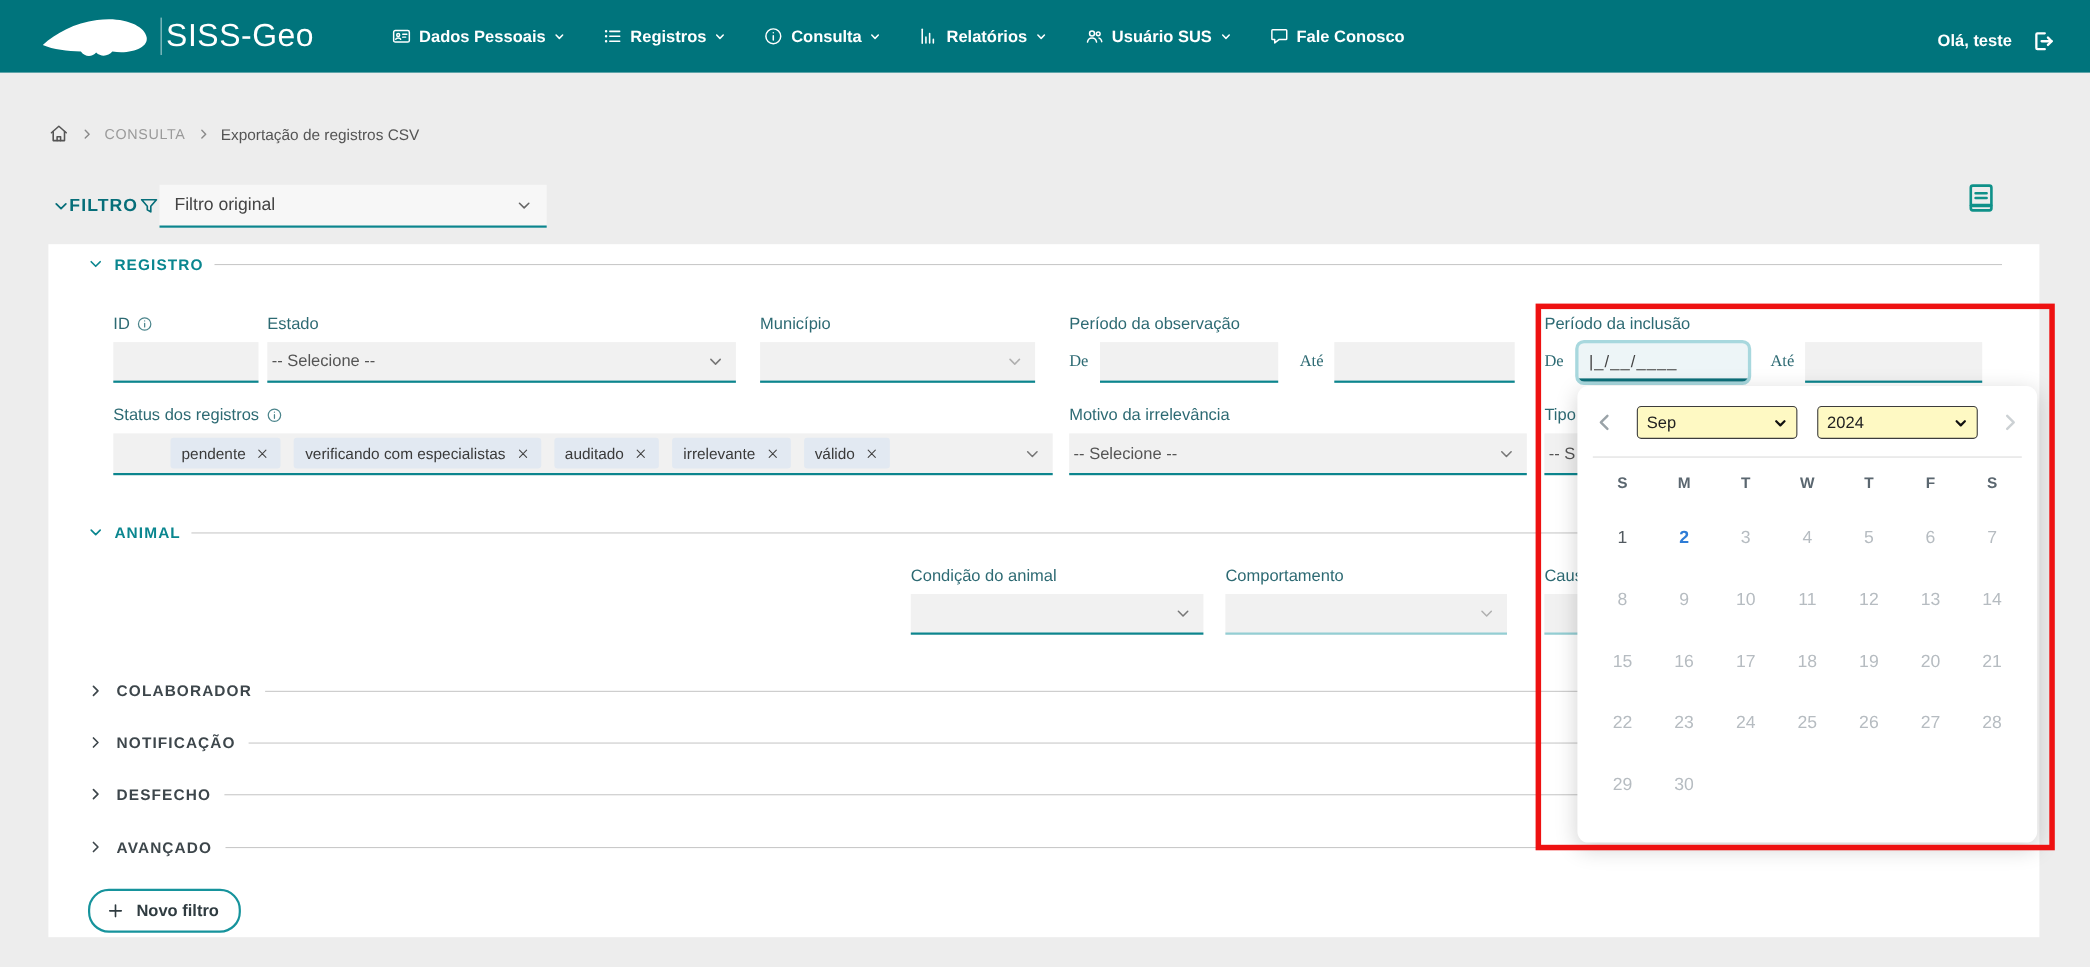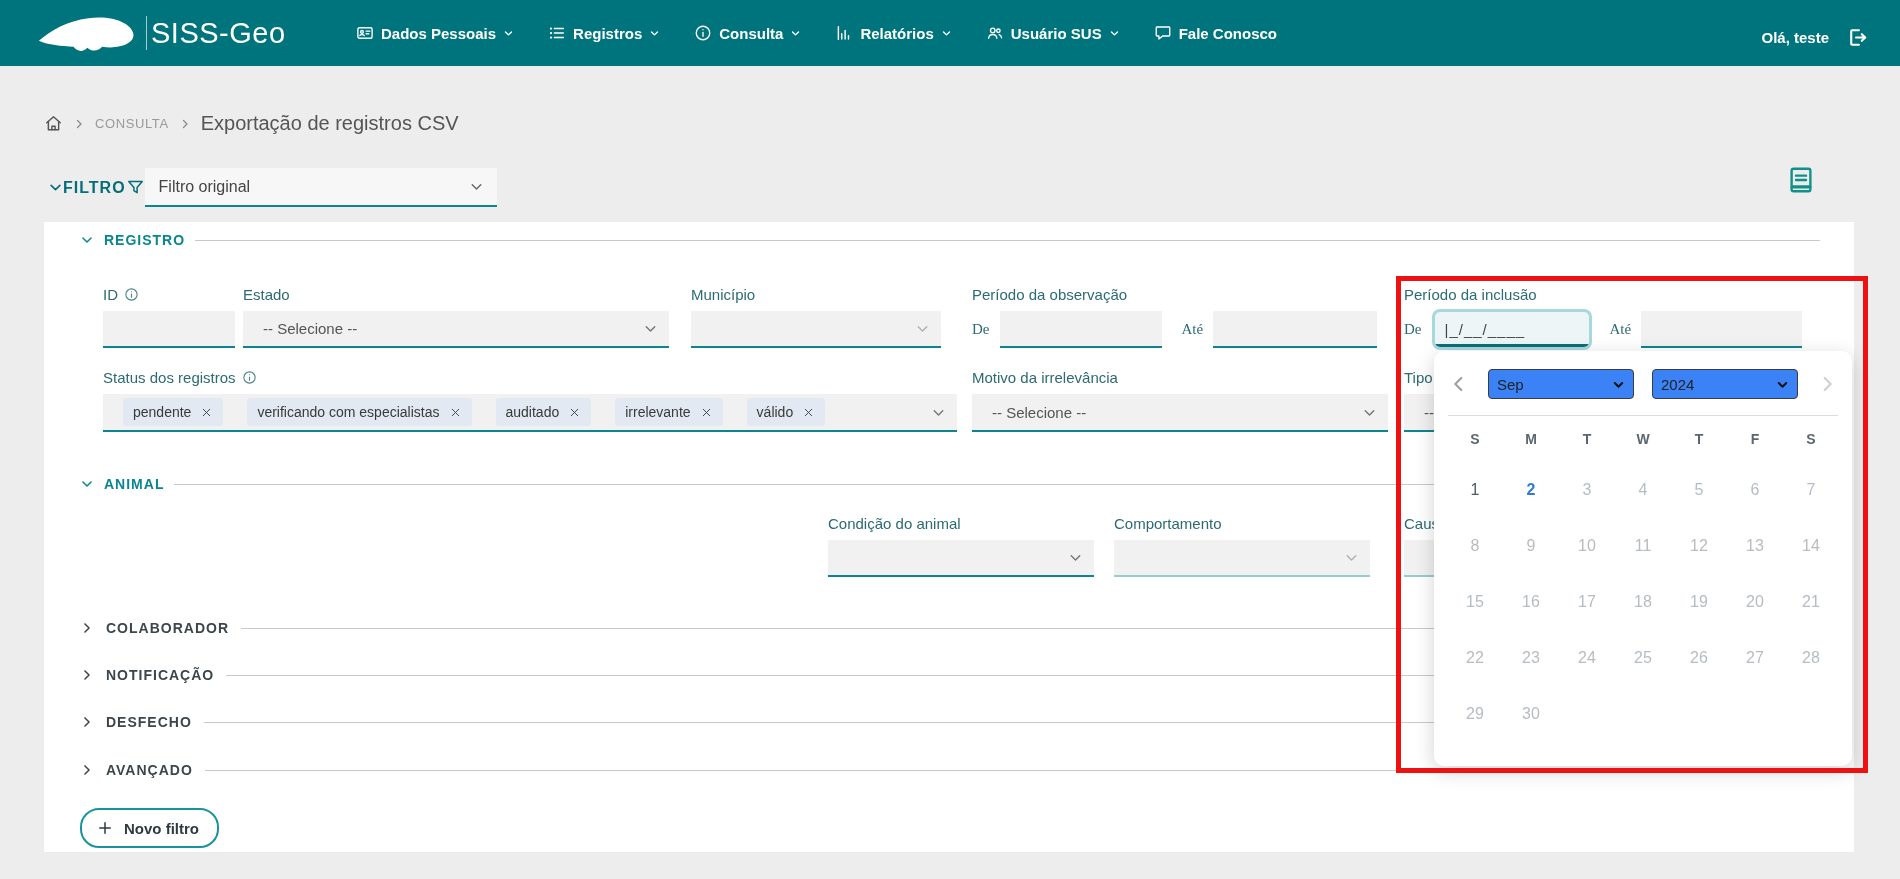--- a/index.html
+++ b/index.html
@@ -17,21 +17,21 @@
   .brand-text { font-size:29px; font-weight:500; letter-spacing:.5px; color:#fff; }
   .nav { position:absolute; left:356px; top:0; height:66px; display:flex; align-items:center; gap:34px; }
   .nav-item { display:flex; align-items:center; gap:7px; color:#fff; font-size:15px; font-weight:700; cursor:pointer; white-space:nowrap; }
   .nav-item svg { flex:0 0 auto; }
   .user-area { position:absolute; right:32px; top:0; height:74px; display:flex; align-items:center; gap:16px; color:#fff; }
   .greeting { font-size:15px; font-weight:700; }
 
   
   .breadcrumb { position:absolute; left:44px; top:112px; display:flex; align-items:center; gap:10px; }
   .crumb-section { font-size:13px; color:#9a9a9a; letter-spacing:.6px; }
-  .crumb-page { font-size:20px; color:#555; }
+  .crumb-page { font-size:14px; color:#555; }
   .crumb-sep { color:#8a8a8a; }
 
   
   .filterbar { position:absolute; left:48px; top:168px; display:flex; align-items:center; }
   .filter-title { font-size:16px; font-weight:700; color:#066e79; letter-spacing:1px; }
   .filter-select { position:relative; width:352px; height:39px; background:#f7f7f7; border-bottom:2px solid #0c858e;
     display:flex; align-items:center; padding:0 14px; font-size:16px; color:#444; cursor:pointer; }
   .filter-select .chev { position:absolute; right:12px; }
   .report-icon { position:absolute; left:1786px; top:164px; color:#0f9189; cursor:pointer; }
 
@@ -40,54 +40,54 @@
 
   .sec-head { position:absolute; display:flex; align-items:center; gap:10px; }
   .sec-title { font-size:14px; font-weight:700; letter-spacing:1px; }
   .sec-teal { color:#0a868f; }
   .sec-dark { color:#3d464b; }
   .sec-line { flex:1; border-top:1px solid #c9c9c9; }
 
   .field { position:absolute; }
   .lbl { display:flex; align-items:center; gap:6px; font-size:15px; color:#2d6a73; height:22px; }
   .control { position:relative; margin-top:6px; height:37px; background:#f1f1f1; border-bottom:2px solid #0c858e;
-    display:flex; align-items:center; padding:0 20px; font-size:15px; color:#555; cursor:pointer; }
+    display:flex; align-items:center; padding:0 4px; font-size:15px; color:#555; cursor:pointer; }
   .control.light { border-bottom-color:#93ced3; }
   .control .chev { position:absolute; right:10px; color:#777; }
   .control .chev.lt { color:#b0b0b0; }
 
   .daterow { display:flex; align-items:center; margin-top:6px; }
   .datelbl { font-size:15px; color:#2d6a73;font-family:Liberation Serif, serif; }
   .dateinput { height:37px; background:#f1f1f1; border-bottom:2px solid #0c858e; cursor:text; }
 
   .maskedbox { position:relative; width:160px; height:41px; background:#edf5f7; border:3px solid #a8d8de;
     border-radius:8px; display:flex; align-items:center; padding:0 10px; font-size:15px; color:#444;
     letter-spacing:1px; cursor:text; overflow:hidden; }
   .maskedbox .uline { position:absolute; left:0; bottom:0; width:100%; height:3px; background:#0c6f79; }
 
-  .chips { display:flex; align-items:center; gap:24px; }
+  .chips { display:flex; align-items:center; gap:12px;margin-left:48px; }
   .chip { display:flex; align-items:center; gap:9px; background:#e2e9f2; border-radius:3px; padding:6px 10px;
     font-size:14px; color:#3a3a3a; white-space:nowrap; }
   .chip svg { color:#444; cursor:pointer; }
 
   .collapse-row { position:absolute; display:flex; align-items:center; gap:12px; width:1740px; cursor:pointer; }
 
   .newfilter-btn { position:absolute; left:80px; top:808px; height:40px; padding:0 18px 0 14px;
     display:flex; align-items:center; gap:10px; background:#fff; border:2px solid #16939c; border-radius:19px;
     font-size:15px; font-weight:700; color:#2f3b40; cursor:pointer; }
 
   
   .cal { position:absolute; left:1434px; top:351px; width:418px; height:415px; background:#fff;
     border-radius:10px; box-shadow:0 5px 20px rgba(0,0,0,.18); z-index:40; padding-top:17px; }
   .cal-head { display:flex; align-items:center; justify-content:space-between; padding:0 14px; height:32px; }
   .cal-nav { background:none; border:none; cursor:pointer; padding:0; }
   .cal-nav.prev { color:#9aa3a8; }
   .cal-nav.next { color:#ccd1d4; }
   .cal-sel { position:relative; width:146px; height:30px; border:1.5px solid #3c3c3c; border-radius:4px;
-    display:flex; align-items:center; padding:0 8px; font-size:15px; color:#222; cursor:pointer; background:#3b82f6; }
+    display:flex; align-items:center; padding:0 8px; font-size:15px; color:#222; cursor:pointer; background:#fef9c3; }
   .cal-sel .caret { position:absolute; right:7px; color:#111; }
   .cal-divider { border-top:1px solid #dcdcdc; margin:15px 14px 0; }
   .cal-week, .cal-days { display:grid; grid-template-columns:repeat(7,56px); justify-content:center; }
   .cal-week { height:46px; }
   .cal-week span { display:flex; align-items:center; justify-content:center; font-size:14px; font-weight:700; color:#5b6770; }
   .cal-day { height:56px; display:flex; align-items:center; justify-content:center; font-size:16px; cursor:pointer; }
   .d-normal { color:#525a60; }
   .d-today { color:#2e7cd6; font-weight:700; }
   .d-muted { color:#b6bcc1; cursor:default; }
 

